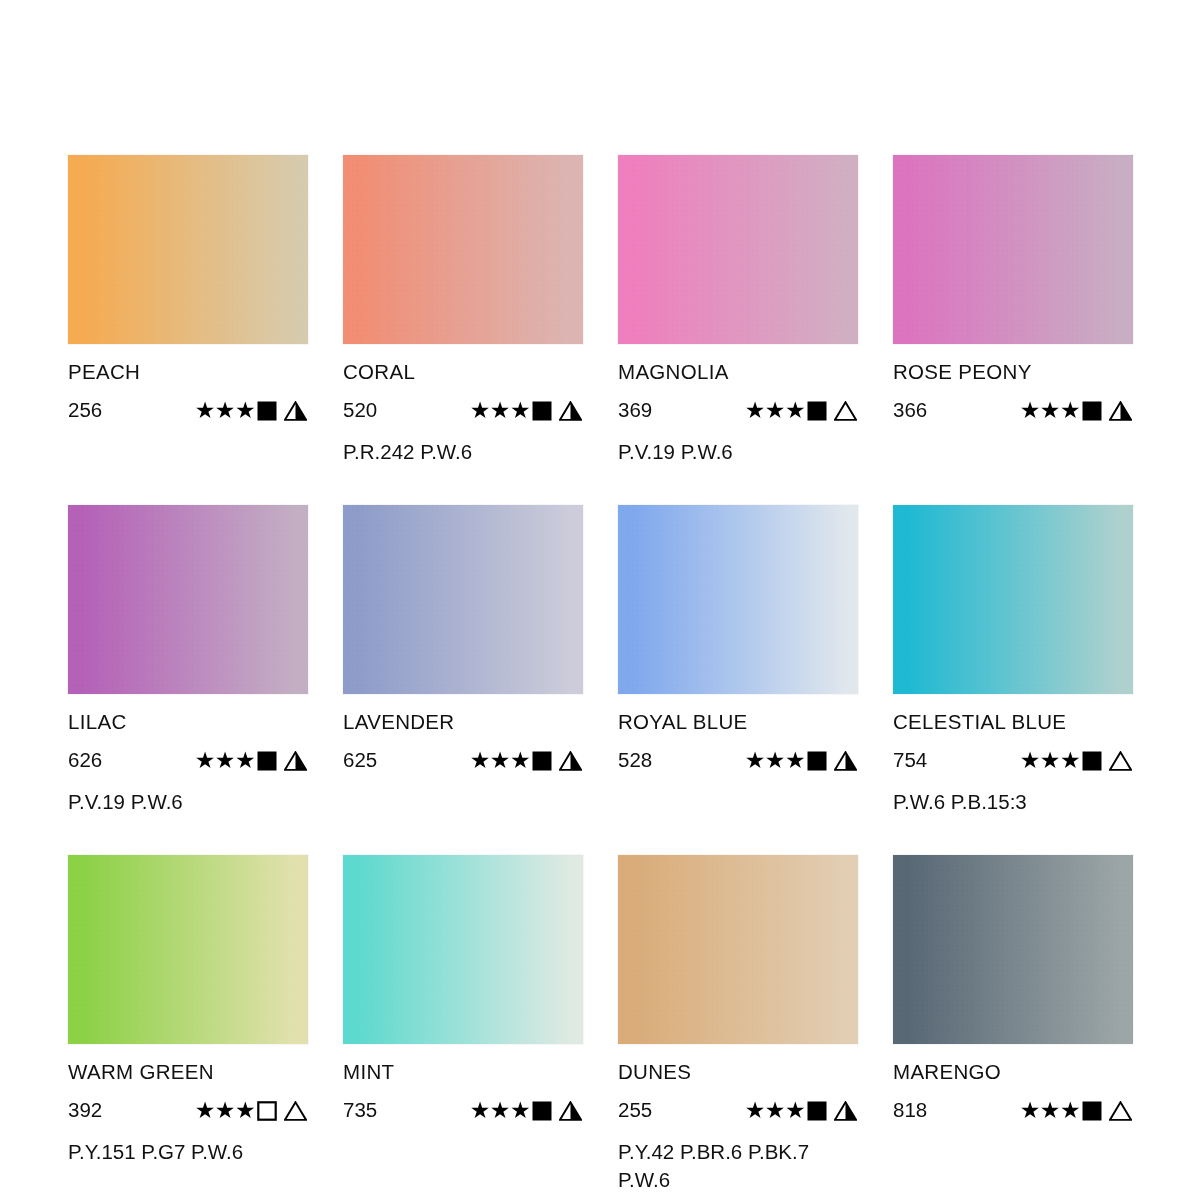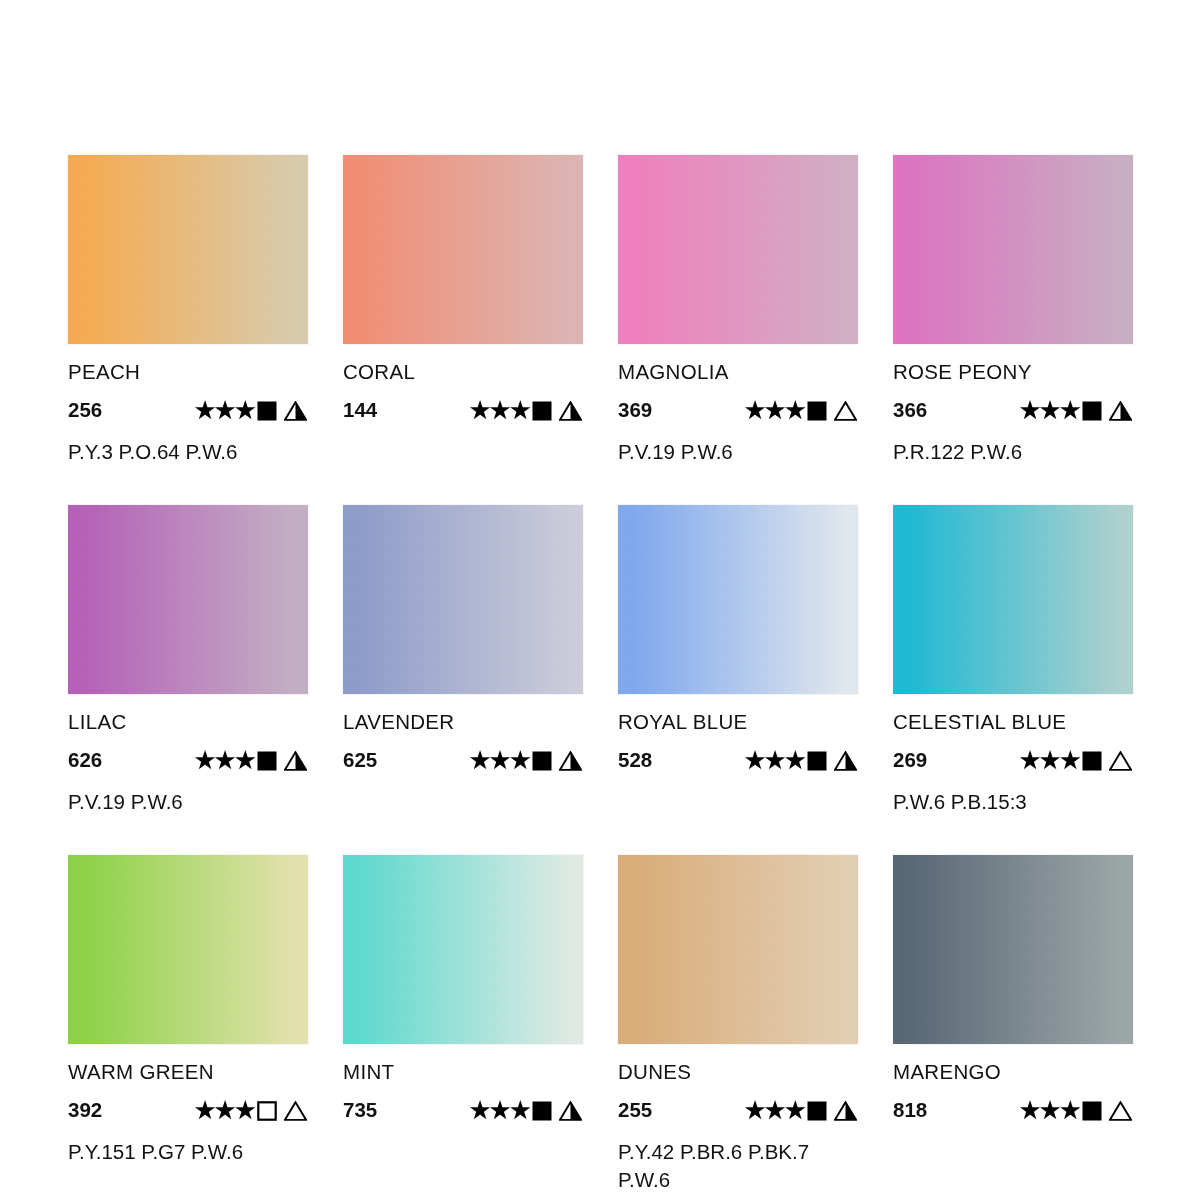--- a/index.html
+++ b/index.html
@@ -62,21 +62,20 @@
     line-height: 1;
     letter-spacing: 0.015em;
     color: #111111;
     white-space: nowrap;
   }
   .meta-row {
     display: flex;
     align-items: center;
     margin-top: 17px;
     height: 22px;
-    font-weight: bold;
   }
   .code {
     font-size: 20.5px;
     line-height: 1;
     color: #111111;
     min-width: 92px;
     flex: 0 0 auto;
   }
   .symbols {
     display: flex;
@@ -128,42 +127,42 @@
               <span class="star">★</span>
               <span class="sq"><svg viewBox="0 0 20 20" width="20" height="20">
                   <rect x="0.5" y="0.5" width="19" height="19" fill="#000"></rect>
                 </svg></span>
               <span class="tri"><svg viewBox="0 0 23 20" width="23" height="20">
                   <path d="M11.5 1.2 L22.1 18.9 L11.5 18.9 Z" fill="#000"></path>
                   <path d="M11.5 1.2 L22.1 18.9 L0.9 18.9 Z" fill="none" stroke="#000" stroke-width="1.9" stroke-linejoin="miter"></path>
                 </svg></span>
             </div>
           </div>
-          <div class="pigments">P.Y.3 P.O.64 P.W.6</div>
         </div>
       </div>
       <div class="swatch-cell">
         <div class="chip" style="background:linear-gradient(90deg,#F18E74 0%,#F18E74 6%,#DCB5B3 95%,#DCB5B3 100%);"></div>
         <div class="info">
           <div class="name">CORAL</div>
           <div class="meta-row">
-            <div class="code">144</div>
-            <div class="symbols">
-              <span class="star">★</span>
-              <span class="star">★</span>
-              <span class="star">★</span>
-              <span class="sq"><svg viewBox="0 0 20 20" width="20" height="20">
-                  <rect x="0.5" y="0.5" width="19" height="19" fill="#000"></rect>
-                </svg></span>
-              <span class="tri"><svg viewBox="0 0 23 20" width="23" height="20">
-                  <path d="M11.5 1.2 L22.1 18.9 L11.5 18.9 Z" fill="#000"></path>
-                  <path d="M11.5 1.2 L22.1 18.9 L0.9 18.9 Z" fill="none" stroke="#000" stroke-width="1.9" stroke-linejoin="miter"></path>
-                </svg></span>
-            </div>
-          </div>
+            <div class="code">520</div>
+            <div class="symbols">
+              <span class="star">★</span>
+              <span class="star">★</span>
+              <span class="star">★</span>
+              <span class="sq"><svg viewBox="0 0 20 20" width="20" height="20">
+                  <rect x="0.5" y="0.5" width="19" height="19" fill="#000"></rect>
+                </svg></span>
+              <span class="tri"><svg viewBox="0 0 23 20" width="23" height="20">
+                  <path d="M11.5 1.2 L22.1 18.9 L11.5 18.9 Z" fill="#000"></path>
+                  <path d="M11.5 1.2 L22.1 18.9 L0.9 18.9 Z" fill="none" stroke="#000" stroke-width="1.9" stroke-linejoin="miter"></path>
+                </svg></span>
+            </div>
+          </div>
+          <div class="pigments">P.R.242 P.W.6</div>
         </div>
       </div>
       <div class="swatch-cell">
         <div class="chip" style="background:linear-gradient(90deg,#EF7FBE 0%,#EF7FBE 6%,#D1AFC3 95%,#D1AFC3 100%);"></div>
         <div class="info">
           <div class="name">MAGNOLIA</div>
           <div class="meta-row">
             <div class="code">369</div>
             <div class="symbols">
               <span class="star">★</span>
@@ -192,21 +191,20 @@
               <span class="star">★</span>
               <span class="sq"><svg viewBox="0 0 20 20" width="20" height="20">
                   <rect x="0.5" y="0.5" width="19" height="19" fill="#000"></rect>
                 </svg></span>
               <span class="tri"><svg viewBox="0 0 23 20" width="23" height="20">
                   <path d="M11.5 1.2 L22.1 18.9 L11.5 18.9 Z" fill="#000"></path>
                   <path d="M11.5 1.2 L22.1 18.9 L0.9 18.9 Z" fill="none" stroke="#000" stroke-width="1.9" stroke-linejoin="miter"></path>
                 </svg></span>
             </div>
           </div>
-          <div class="pigments">P.R.122 P.W.6</div>
         </div>
       </div>
       <div class="swatch-cell">
         <div class="chip" style="background:linear-gradient(90deg,#B561B8 0%,#B561B8 6%,#C3AFC4 95%,#C3AFC4 100%);"></div>
         <div class="info">
           <div class="name">LILAC</div>
           <div class="meta-row">
             <div class="code">626</div>
             <div class="symbols">
               <span class="star">★</span>
@@ -264,21 +262,21 @@
                 </svg></span>
             </div>
           </div>
         </div>
       </div>
       <div class="swatch-cell">
         <div class="chip" style="background:linear-gradient(90deg,#1FB9D3 0%,#1FB9D3 6%,#AFD1CE 95%,#AFD1CE 100%);"></div>
         <div class="info">
           <div class="name">CELESTIAL BLUE</div>
           <div class="meta-row">
-            <div class="code">269</div>
+            <div class="code">754</div>
             <div class="symbols">
               <span class="star">★</span>
               <span class="star">★</span>
               <span class="star">★</span>
               <span class="sq"><svg viewBox="0 0 20 20" width="20" height="20">
                   <rect x="0.5" y="0.5" width="19" height="19" fill="#000"></rect>
                 </svg></span>
               <span class="tri"><svg viewBox="0 0 23 20" width="23" height="20">
                   <path d="M11.5 1.2 L22.1 18.9 L0.9 18.9 Z" fill="none" stroke="#000" stroke-width="1.9" stroke-linejoin="miter"></path>
                 </svg></span>

